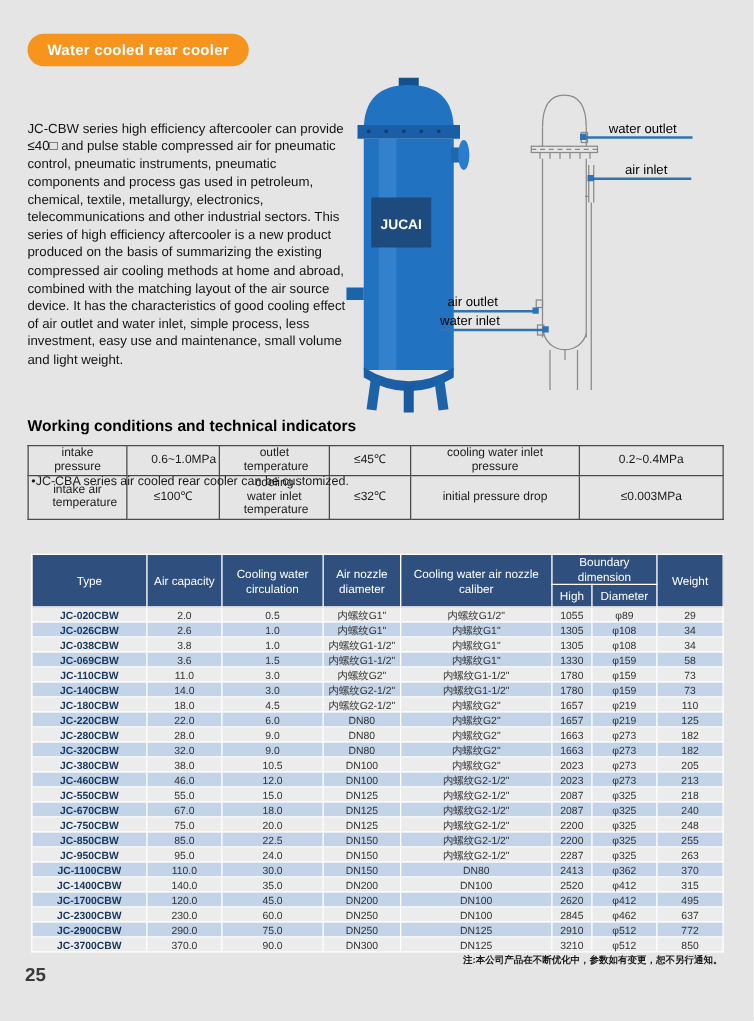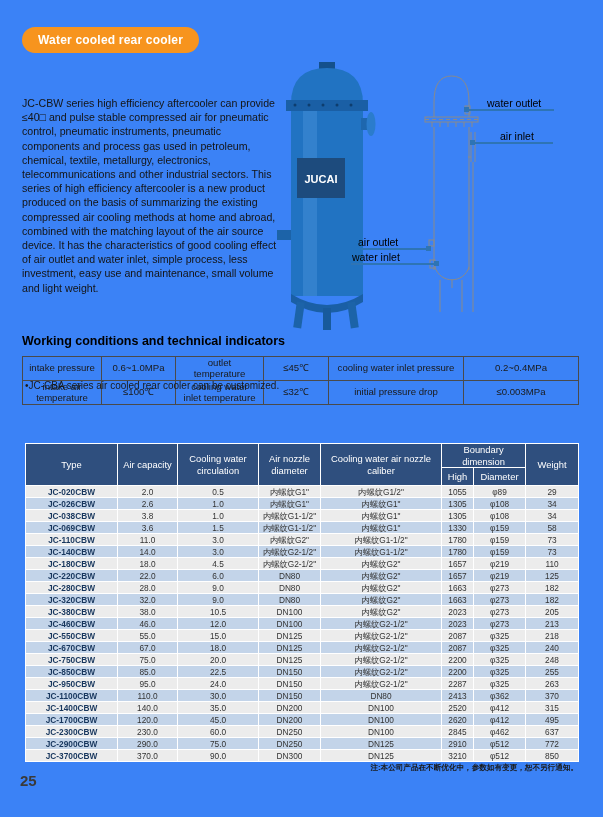--- a/index.html
+++ b/index.html
@@ -1,16 +1,16 @@
 <!DOCTYPE html>
 <html><head>
 <meta charset="utf-8">
 <style>
   html,body{margin:0;padding:0;background:#ffffff;}
-  .page{position:relative;width:603px;height:817px;background:#3b82f6;overflow:hidden;
+  .page{position:relative;width:603px;height:817px;background:#e5e5e5;overflow:hidden;
         font-family:"Liberation Sans",sans-serif;color:#111;}
 
   
   .badge{position:absolute;left:22px;top:27px;height:26px;line-height:26px;
          background:#f7941e;color:#fff;font-weight:bold;font-size:12px;
          padding:0 16px;border-radius:14px;letter-spacing:.2px;}
 
   
   .intro{position:absolute;left:22px;top:96px;width:256px;font-size:10.6px;
          line-height:14.2px;color:#141414;text-align:left;}
@@ -22,21 +22,21 @@
 
   
   .lbl{position:absolute;font-size:10.5px;color:#000;white-space:nowrap;}
   .leader{position:absolute;height:2px;background:#2e74b5;}
   .marker{position:absolute;width:5px;height:5px;background:#2e74b5;}
 
   
   .wc-head{position:absolute;left:22px;top:334px;font-size:12.5px;font-weight:bold;color:#000;}
   table.wc{position:absolute;left:22px;top:356px;width:556px;border-collapse:collapse;table-layout:fixed;}
   table.wc td{border:1px solid #4a4a4a;font-size:9.6px;text-align:center;vertical-align:middle;
-              padding:1px 6px;height:20px;line-height:1.1;color:#1a1a1a;}
+              padding:1px 19px;height:20px;line-height:1.1;color:#1a1a1a;}
   .wc-note{position:absolute;left:25px;top:380px;font-size:10px;color:#1a1a1a;}
 
   
   .spec-title{position:absolute;left:25px;top:426px;width:553px;text-align:center;
               font-weight:bold;font-size:12px;color:#000;}
   table.spec{position:absolute;left:25px;top:443px;width:553px;border-collapse:collapse;table-layout:fixed;}
   table.spec th{background:#2f4f7e;color:#fff;font-weight:normal;font-size:9.4px;
                 border:1px solid #fff;padding:0 1px;line-height:1.2;vertical-align:middle;margin-top:24px;}
   table.spec thead tr.tier1 th{height:23px;}
   table.spec thead tr.tier2 th{height:17px;text-align:center;}

